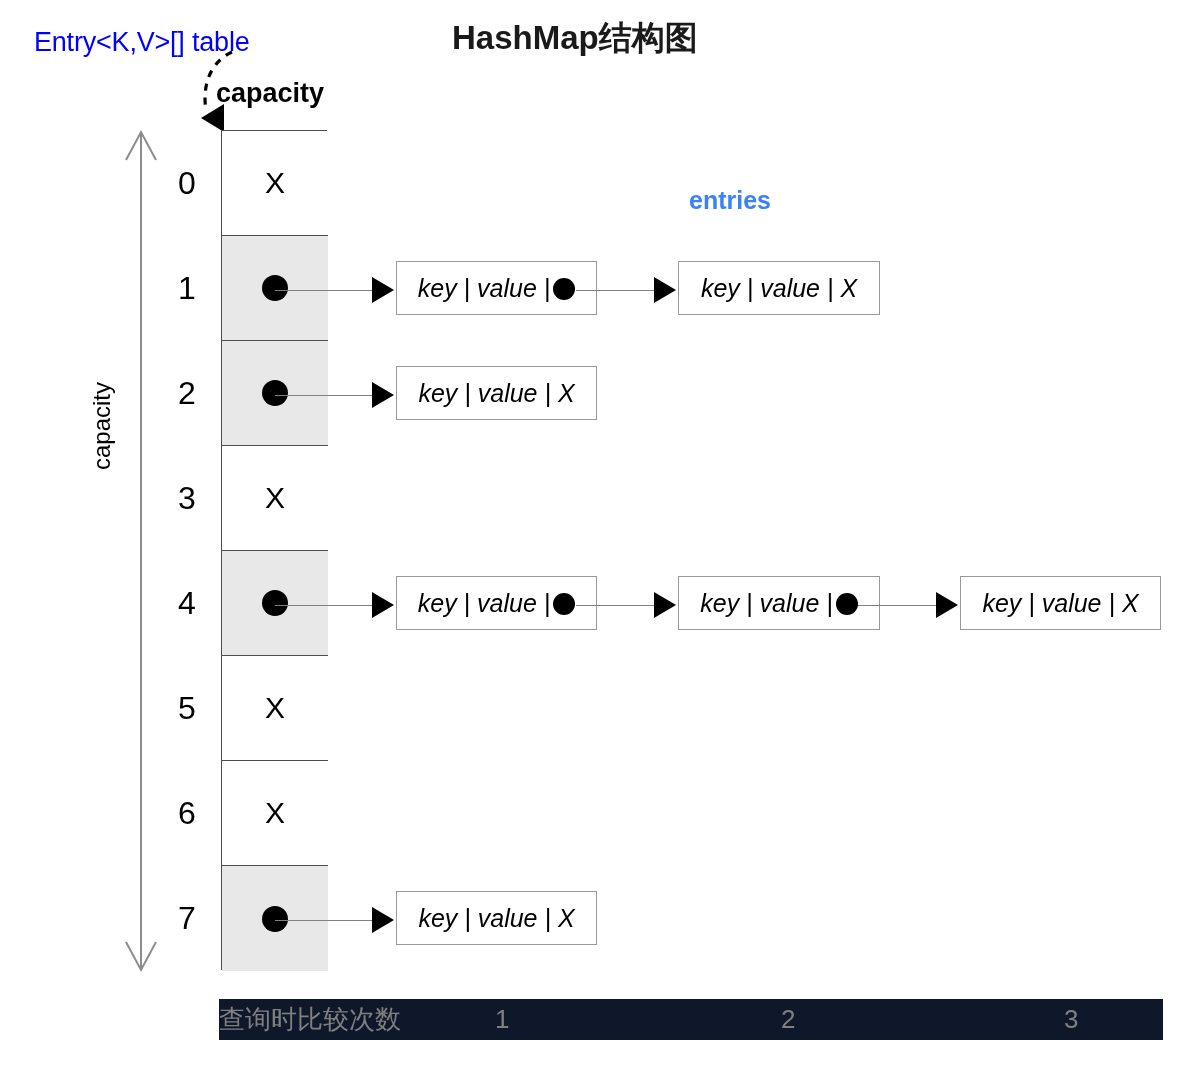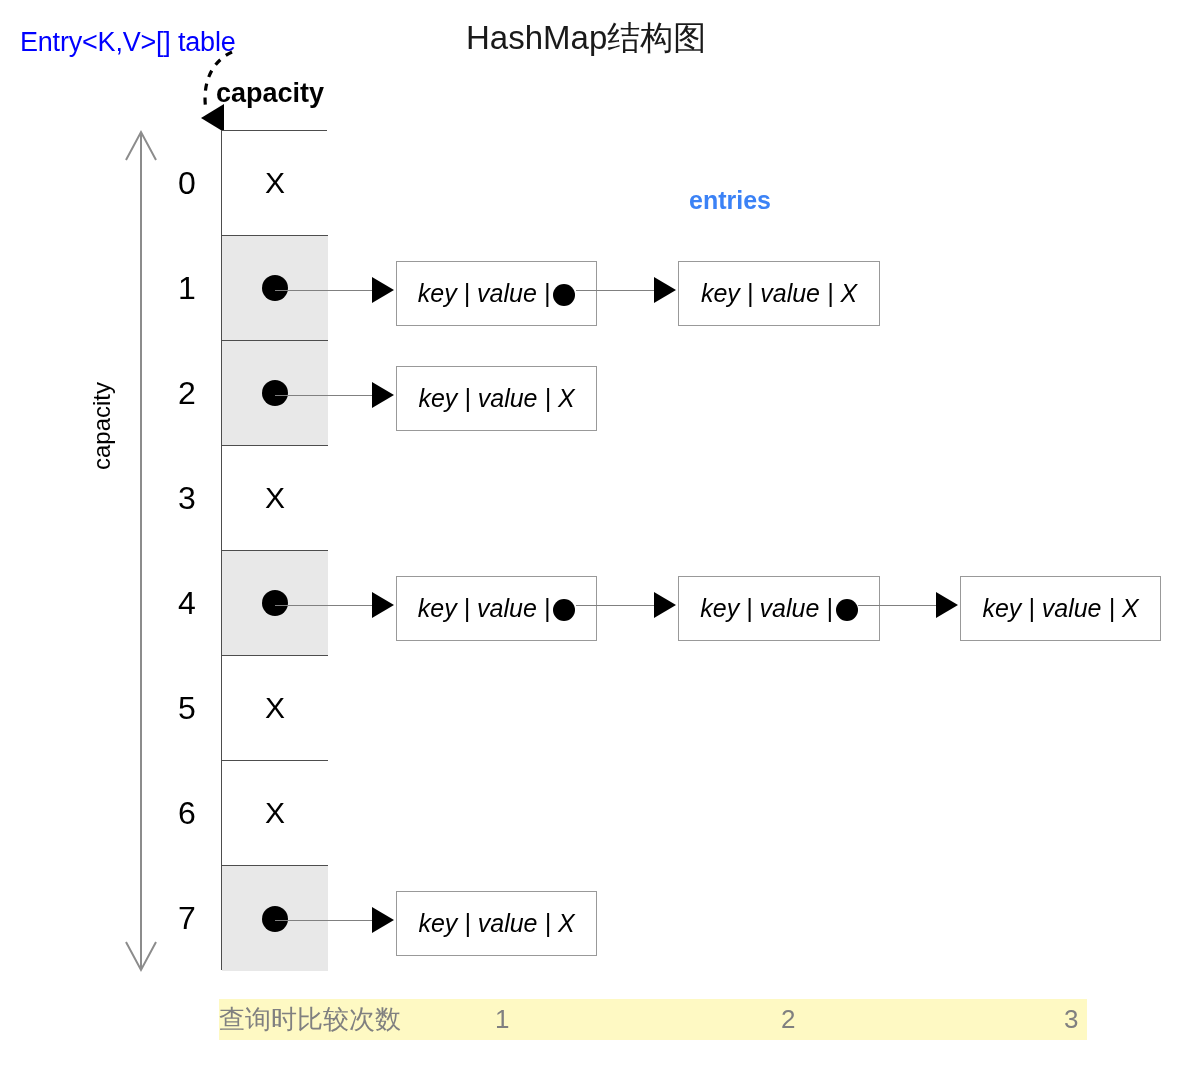--- a/index.html
+++ b/index.html
@@ -16,32 +16,32 @@
     position: relative;
     width: 1200px;
     height: 1069px;
     background: #ffffff;
     overflow: hidden;
   }
   .abs { position: absolute; }
 
   
   .table-label {
-    left: 20px; top: 27px;
+    left: 34px; top: 27px;
     font-size: 27px;
     color: #0000ff;
     white-space: nowrap;
     letter-spacing: -0.2px;
   }
   .diagram-title {
-    left: 466px; top: 16px;
+    left: 452px; top: 16px;
     font-size: 33px;
     color: #1a1a1a;
     white-space: nowrap;
-    font-weight: normal;
+    font-weight: bold;
   }
   .buckets-label {
     left: 216px; top: 78px;
     font-size: 27px;
     font-weight: bold;
     color: #000000;
     white-space: nowrap;
   }
   .entries-label {
     left: 689px; top: 186px;
@@ -100,21 +100,21 @@
     width: 44px;
     text-align: center;
     font-size: 32px;
     color: #000000;
     line-height: 1;
   }
 
   
   .entry-box {
     position: absolute;
-    height: 65px;
+    height: 54px;
     border: 1px solid #999999;
     background: #ffffff;
     box-sizing: border-box;
     display: flex;
     align-items: center;
     justify-content: center;
     font-style: italic;
     font-size: 25px;
     color: #000000;
     white-space: nowrap;
@@ -154,22 +154,22 @@
     left: 201px; top: 104px;
     width: 0; height: 0;
     border-top: 14px solid transparent;
     border-bottom: 14px solid transparent;
     border-right: 23px solid #000000;
   }
 
   
   .compare-bar {
     left: 219px; top: 999px;
-    width: 868px; height: 41px;
-    background: #fef9c3;
+    width: 944px; height: 41px;
+    background: #0f172a;
   }
   .compare-text {
     position: absolute;
     font-size: 26px;
     color: #808080;
     line-height: 41px;
     white-space: nowrap;
   }
 </style>
 </head>

